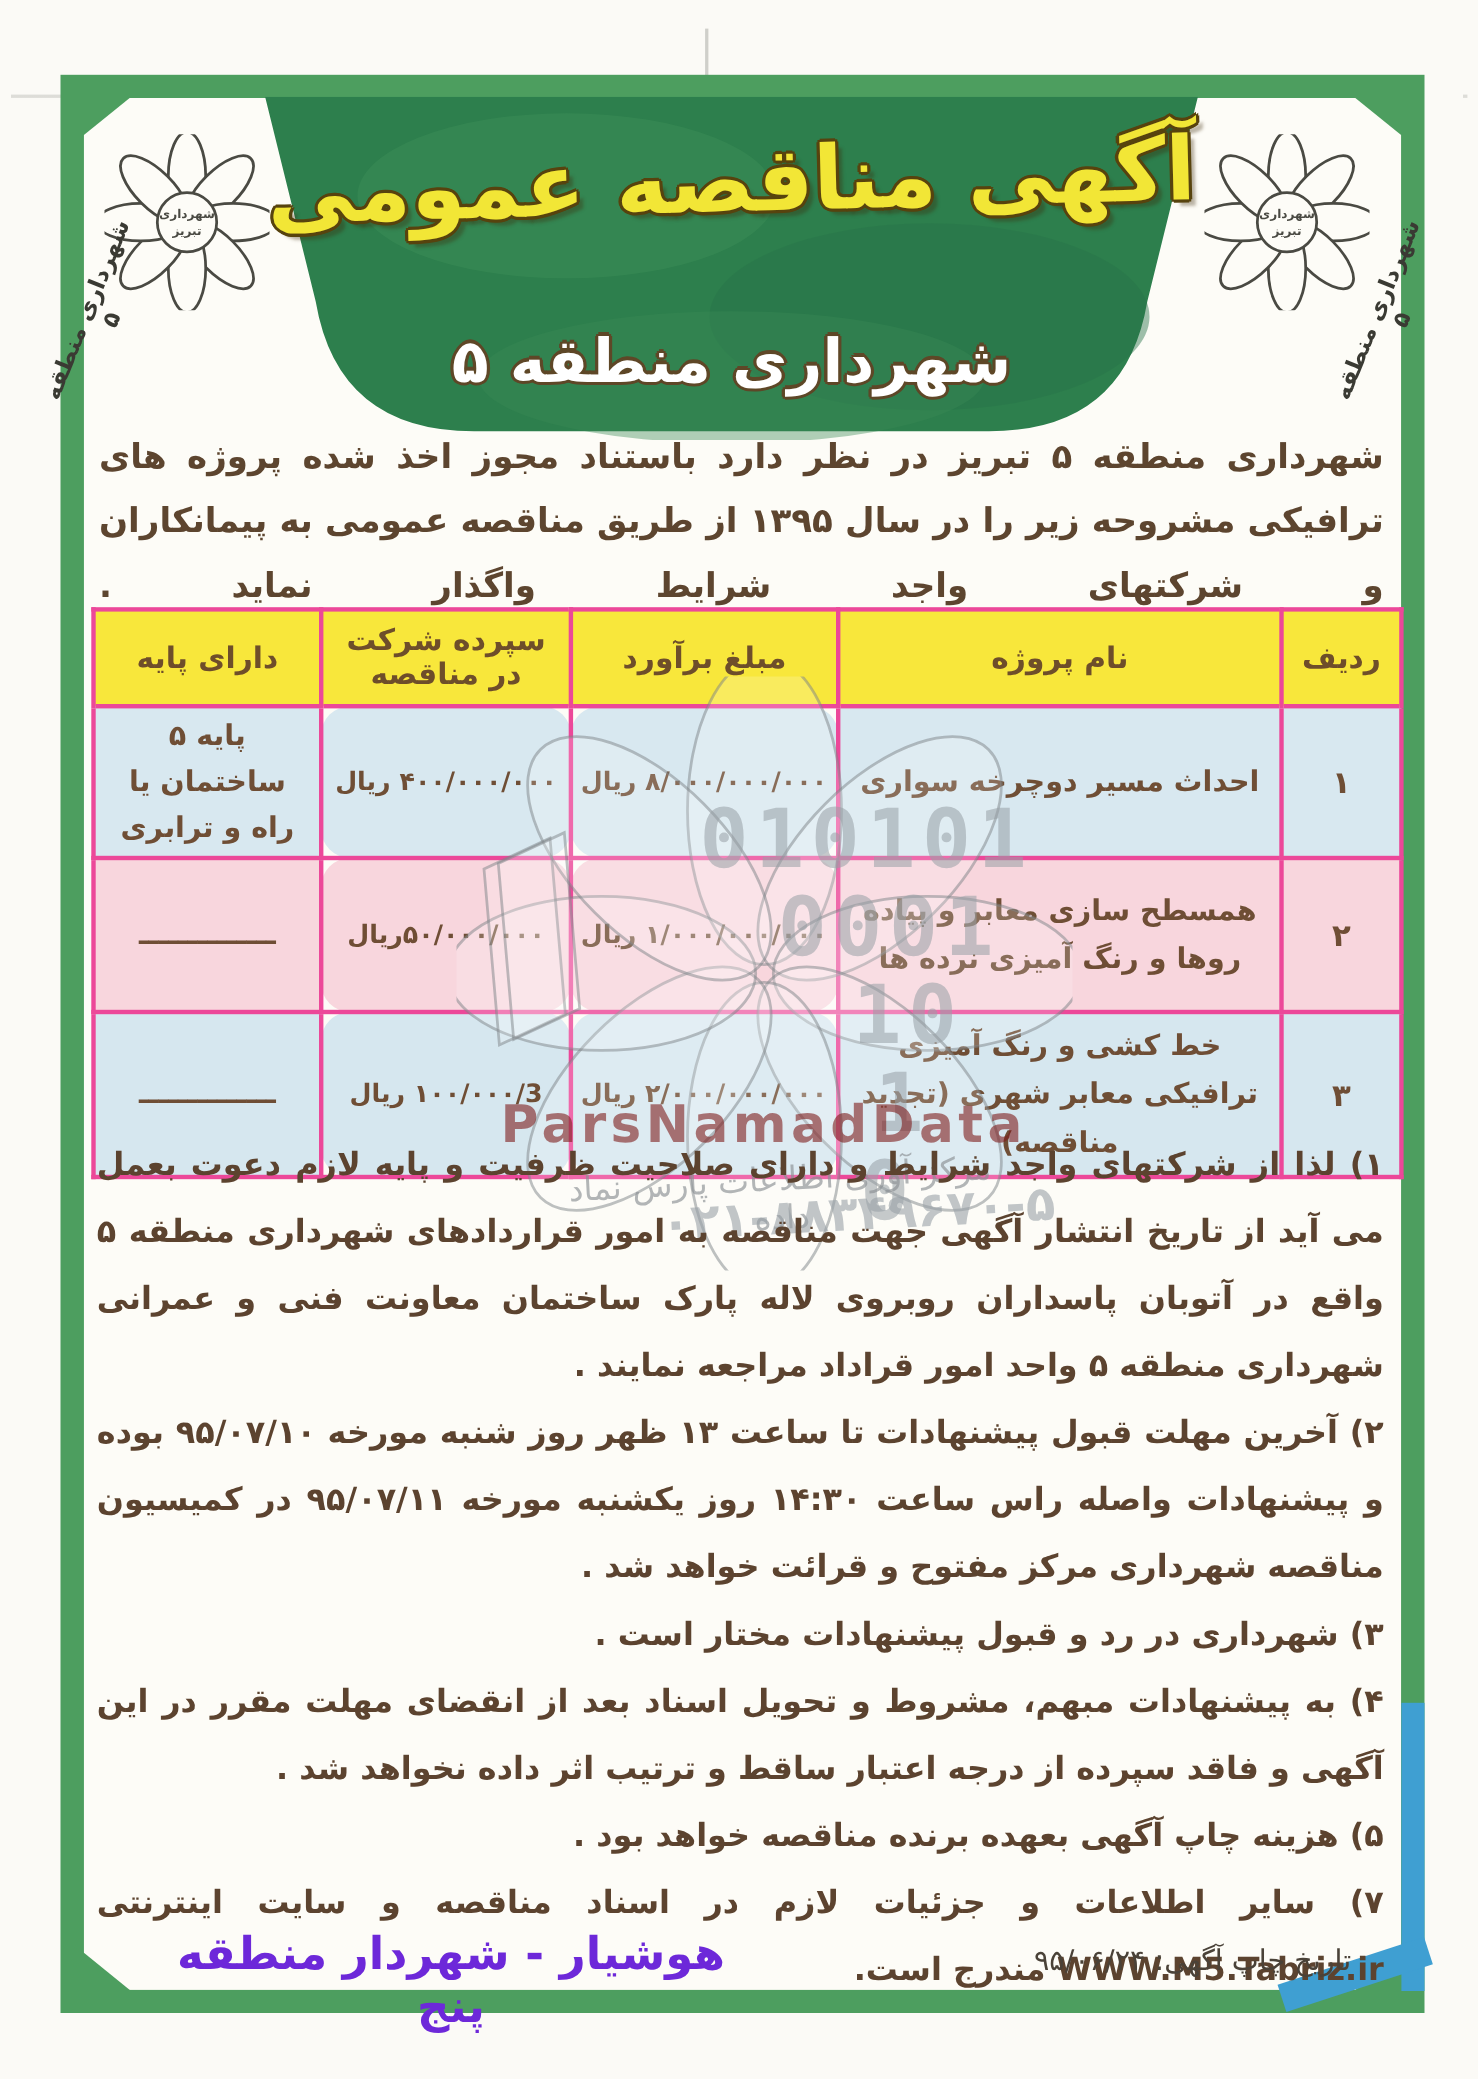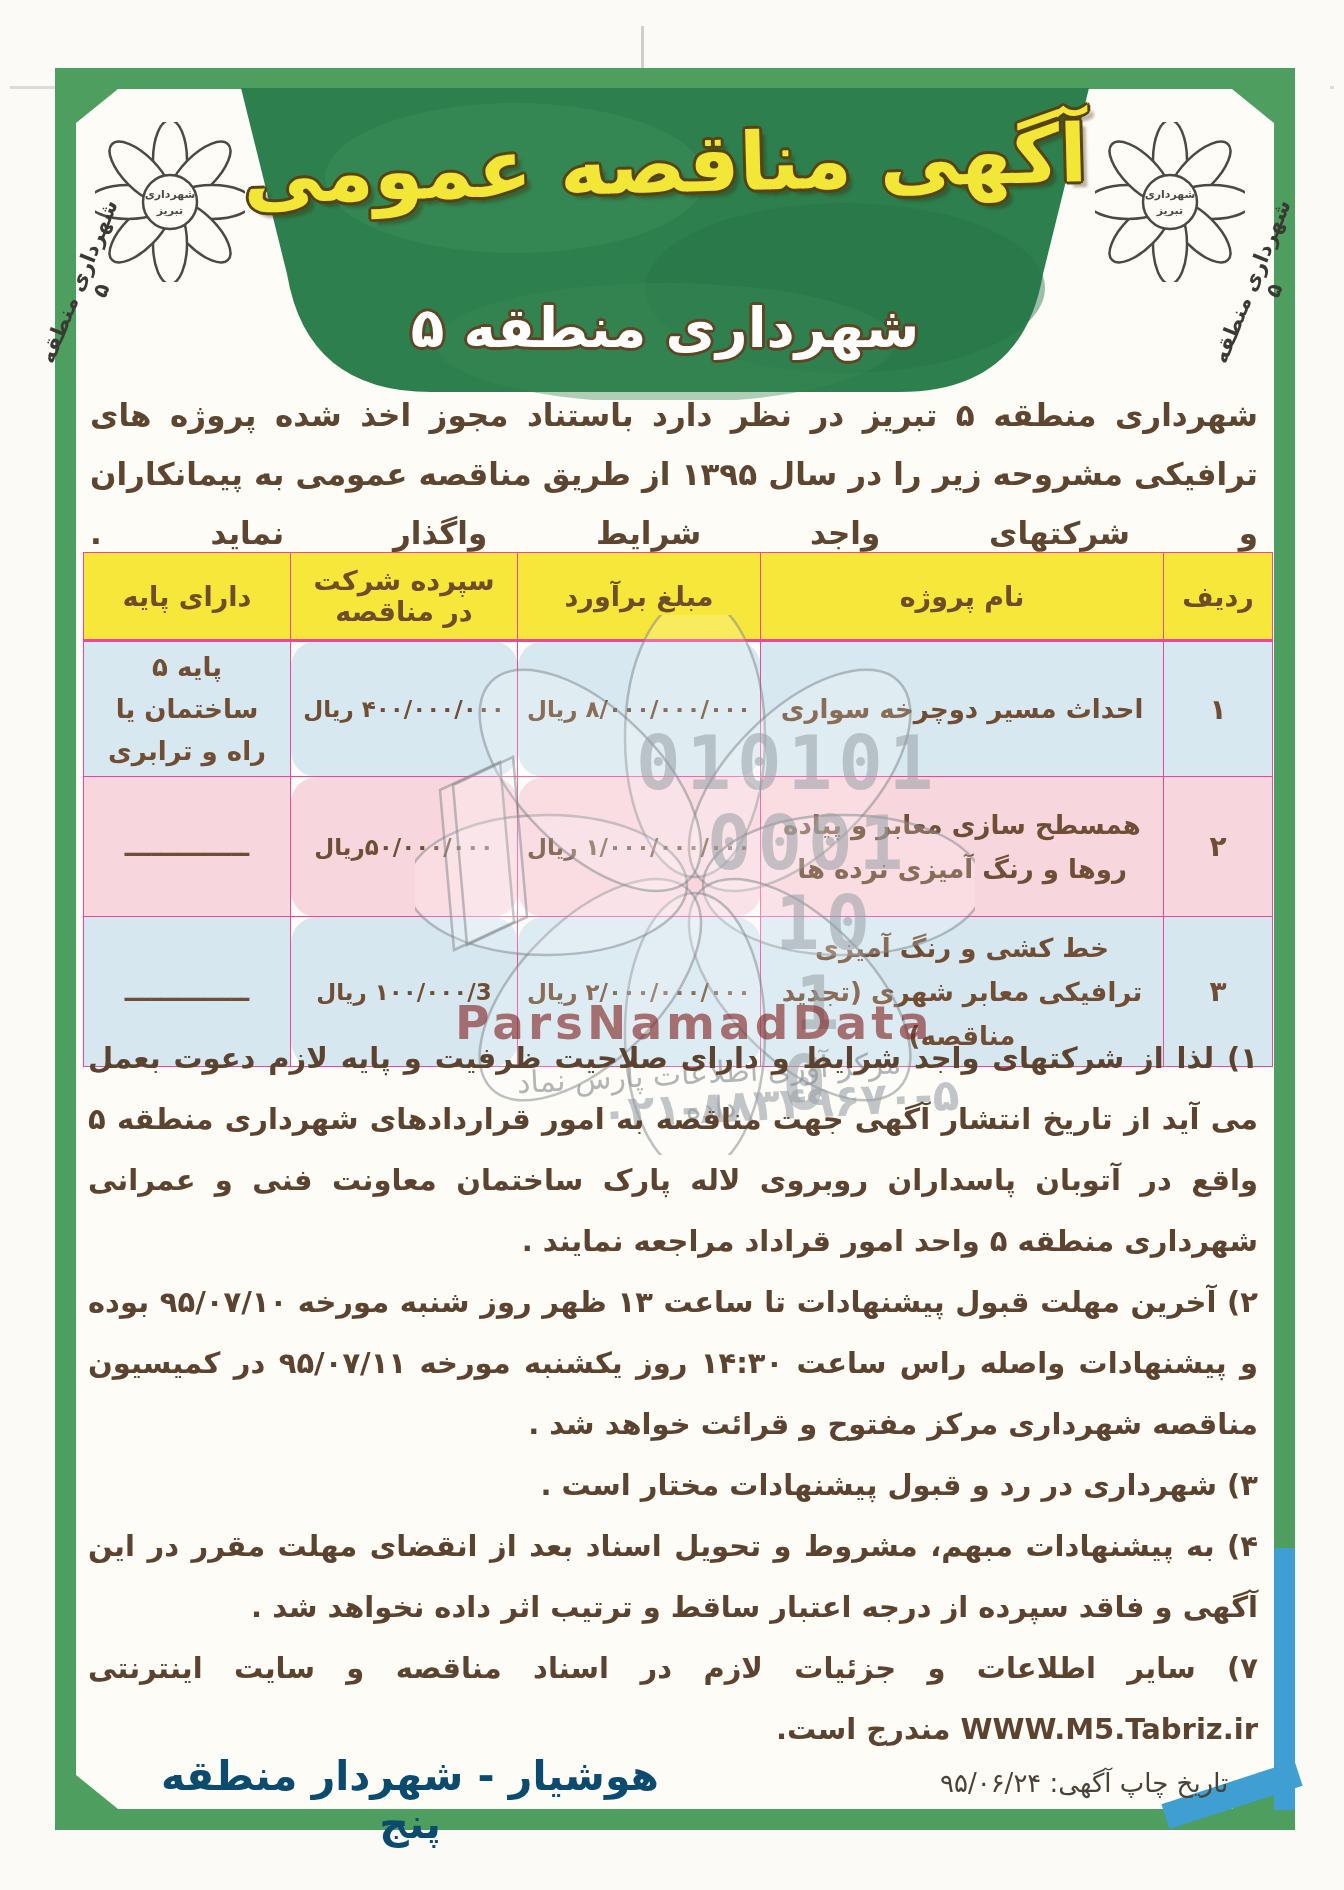--- a/index.html
+++ b/index.html
@@ -46,21 +46,21 @@
 
   
   .intro{left:90px;top:386px;width:1168px;direction:rtl;
     font-size:31px;font-weight:bold;color:#5d452f;line-height:59px;
     text-align:justify;text-align-last:justify;}
 
   
   table.tender{left:83px;top:552px;width:1189px;position:absolute;direction:rtl;
     border-collapse:collapse;table-layout:fixed;}
   table.tender th,table.tender td{
-    border:1px solid #ec4899;text-align:center;vertical-align:middle;
+    border:4px solid #ec4899;text-align:center;vertical-align:middle;
     font-weight:bold;color:#6f4e35;padding:4px 8px;}
   table.tender thead tr{height:88px;}
   table.tender thead th{background:#f8e73b;font-size:27px;color:#6e4e2a;border-bottom-width:3px;}
   tr.r1{height:100px;background:#d8e8f0;}
   tr.r2{height:140px;background:#f8d6dd;}
   tr.r3{height:150px;background:#d6e7ef;}
   td.num{font-size:23px;white-space:nowrap;border-radius:26px;}
   td.proj{font-size:26px;line-height:44px;}
   td.rowno{font-size:28px;}
   td.grade{font-size:26px;line-height:42px;}
@@ -78,21 +78,21 @@
 
   
   .clauses{left:88px;top:1028px;width:1170px;direction:rtl;
     font-size:29px;font-weight:bold;color:#5c432f;line-height:61px;text-align:justify;}
   .clauses p{margin:0;}
 
   
   .print-date{left:940px;top:1768px;width:300px;direction:rtl;text-align:left;
     font-size:26px;color:#4a4238;}
   .signature{left:150px;top:1752px;width:520px;text-align:center;direction:rtl;
-    font-size:41px;font-weight:bold;color:#0c4a6e;}
+    font-size:41px;font-weight:bold;color:#6d28d9;}
 </style>
 </head>
 <body>
 
 <div class="abs scan-dash"></div>
 <div class="abs scan-tick"></div>
 
 <div class="abs frame"></div>
 <div class="abs inner"></div>
 <div class="abs blue-strip"></div>
@@ -209,17 +209,18 @@
   <div class="abs wm-brand">ParsNamadData</div>
   <div class="abs wm-script">مرکز آوری اطلاعات پارس نماد داده</div>
   <div class="abs wm-phone">۰۲۱-۸۸۳۴۹۶۷۰-۵</div>
 </div>
 
 <div class="abs clauses">
   <p>۱) لذا از شرکتهای واجد شرایط و دارای صلاحیت ظرفیت و پایه لازم دعوت بعمل می آید از تاریخ انتشار آگهی جهت مناقصه به امور قراردادهای شهرداری منطقه ۵ واقع در آتوبان پاسداران روبروی لاله پارک ساختمان معاونت فنی و عمرانی شهرداری منطقه ۵ واحد امور قراداد مراجعه نمایند .</p>
   <p>۲) آخرین مهلت قبول پیشنهادات تا ساعت ۱۳ ظهر روز شنبه مورخه ۹۵/۰۷/۱۰ بوده و پیشنهادات واصله راس ساعت ۱۴:۳۰ روز یکشنبه مورخه ۹۵/۰۷/۱۱ در کمیسیون مناقصه شهرداری مرکز مفتوح و قرائت خواهد شد .</p>
   <p>۳) شهرداری در رد و قبول پیشنهادات مختار است .</p>
   <p>۴) به پیشنهادات مبهم، مشروط و تحویل اسناد بعد از انقضای مهلت مقرر در این آگهی و فاقد سپرده از درجه اعتبار ساقط و ترتیب اثر داده نخواهد شد .</p>
+  <p>۵) هزینه چاپ آگهی بعهده برنده مناقصه خواهد بود .</p>
   <p>۷) سایر اطلاعات و جزئیات لازم در اسناد مناقصه و سایت اینترنتی WWW.M5.Tabriz.ir مندرج است.</p>
 </div>
 
 <div class="abs print-date">تاریخ چاپ آگهی: ۹۵/۰۶/۲۴</div>
 <div class="abs signature">هوشیار - شهردار منطقه پنج</div>
 
 </body></html>

